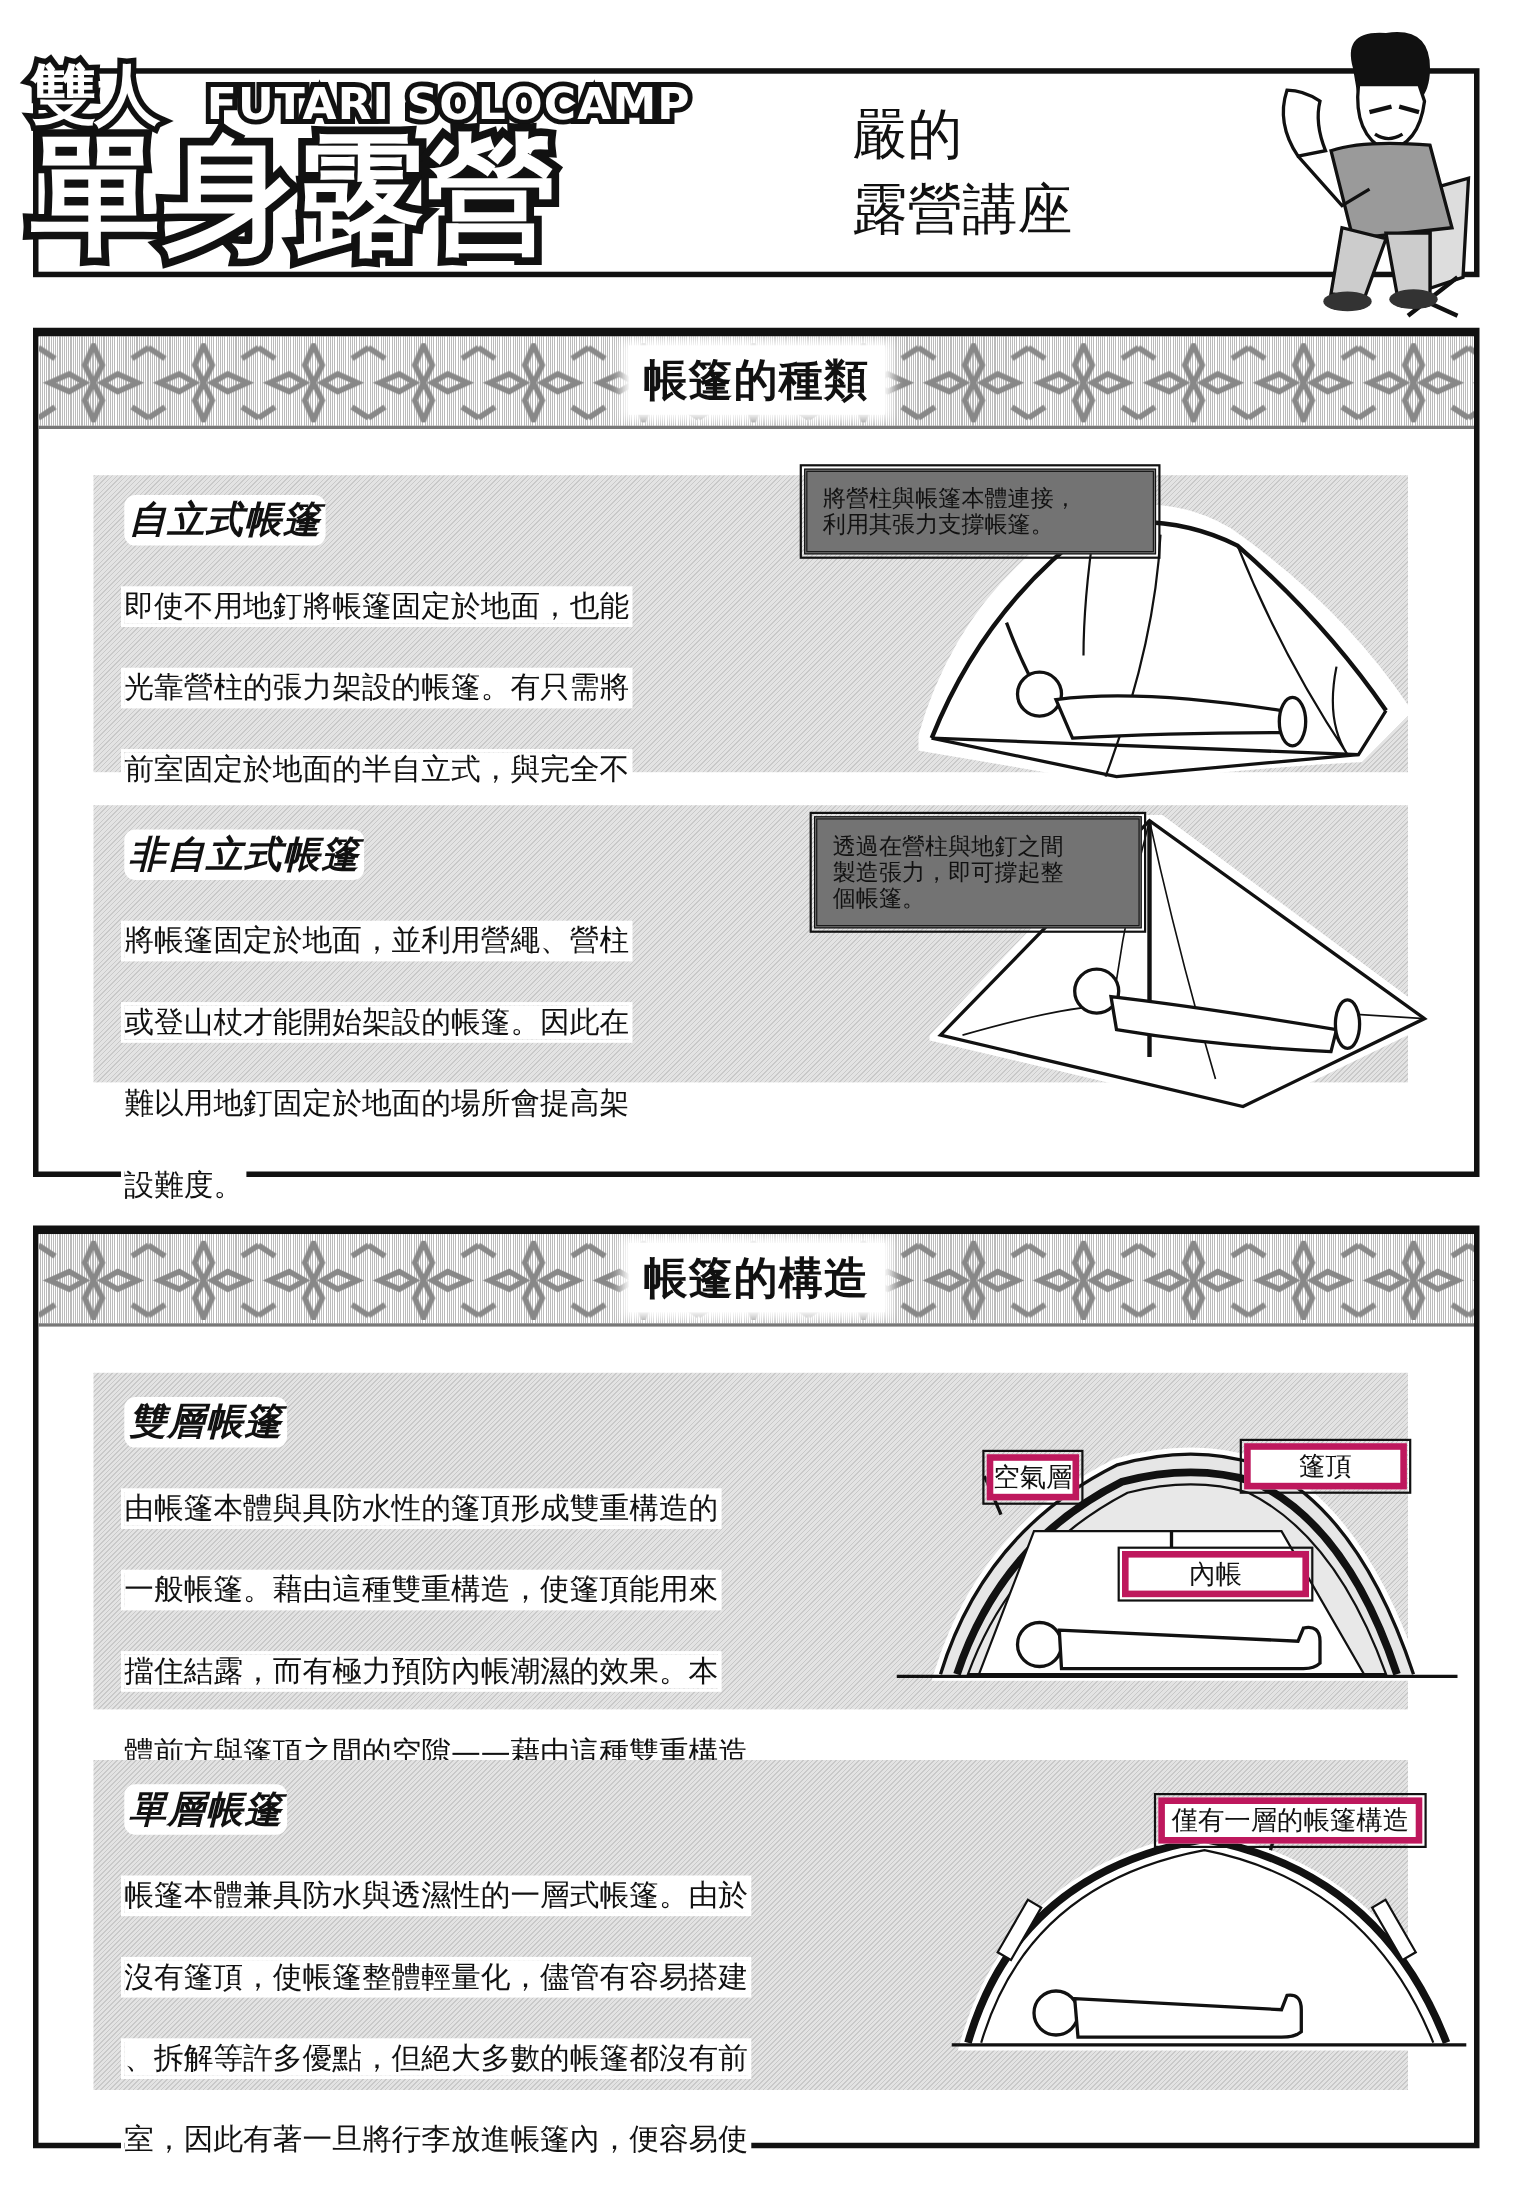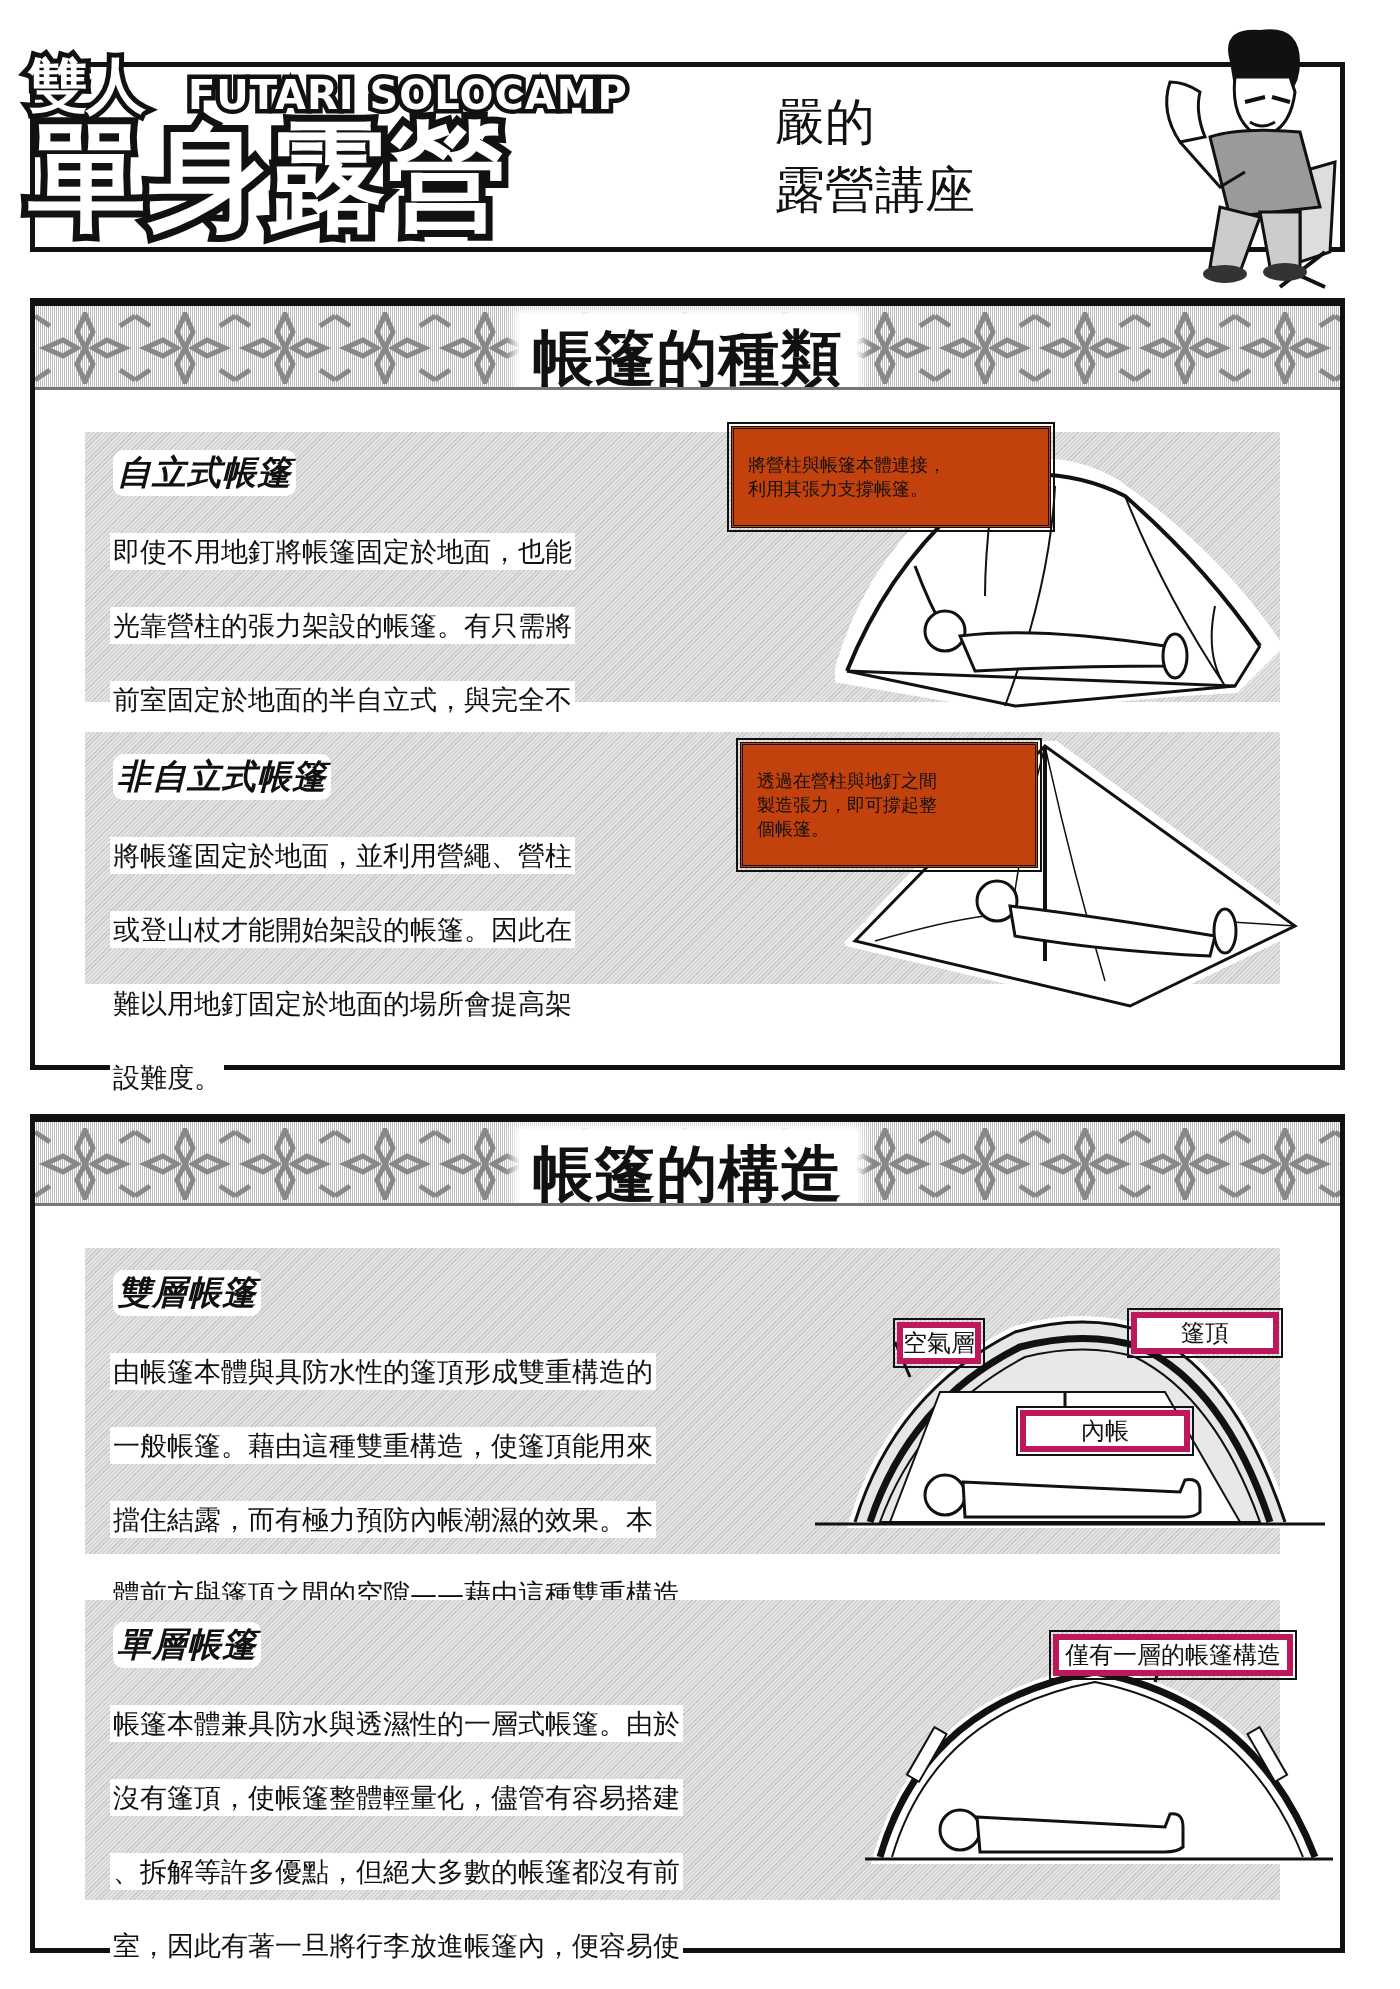--- a/index.html
+++ b/index.html
@@ -55,21 +55,21 @@
     position: absolute; left: 0; top: 0; right: 0; height: 84px;
     border-bottom: 3px solid #777;
     background:
       repeating-linear-gradient(45deg, transparent 0 20px, rgba(0,0,0,0) 20px 21px),
       repeating-linear-gradient(90deg, #fff 0 1px, #bbb 1px 2px);
     overflow: hidden;
   }
   .pattern-band svg { position: absolute; left: 0; top: 0; }
   .section-heading {
     position: absolute; left: 50%; top: 8px; transform: translateX(-50%);
-    font-size: 61px; font-weight: 900; color: #111; background: #fff;
+    font-size: 40px; font-weight: 900; color: #111; background: #fff;
     padding: 4px 14px; letter-spacing: 1px;
     box-shadow: 0 0 10px 6px #fff;
   }
 
   .card {
     position: absolute; left: 50px; width: 1195px;
     background: repeating-linear-gradient(135deg, #c9c9c9 0 1px, #e3e3e3 1px 3px);
   }
   .card-title {
     position: absolute; left: 28px;
@@ -79,24 +79,24 @@
   .card-body {
     position: absolute; left: 28px;
     font-size: 27px; line-height: 37px; color: #111;
     white-space: pre-line;
   }
   .card-body span.line {
     display: inline; background: #fff; box-shadow: 0 0 0 3px #fff; text-align: center;
   }
 
   .callout {
-    position: absolute; background: #c2410c; border: 3px double #111;
+    position: absolute; background: #737373; border: 3px double #111;
     outline: 2px solid #111; outline-offset: 2px;
-    font-size: 18px; line-height: 24px; color: #111;
-    padding: 24px 14px; white-space: pre-line;
+    font-size: 21px; line-height: 24px; color: #111;
+    padding: 12px 14px; white-space: pre-line;
   }
   .label-box {
     position: absolute; background: #fff; border: 6px solid #be185d;
     outline: 2px solid #111; outline-offset: 2px;
     font-size: 24px; color: #111; text-align: center; line-height: 30px;
   }
   svg.illus { position: absolute; }
 </style>
 </head>
 <body>

